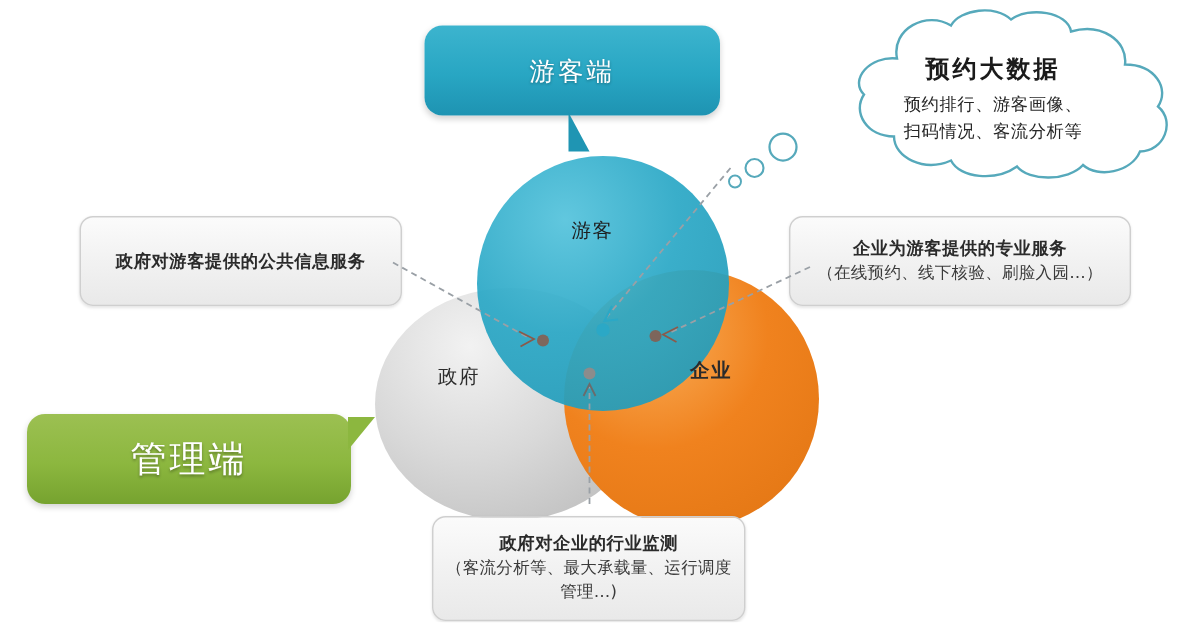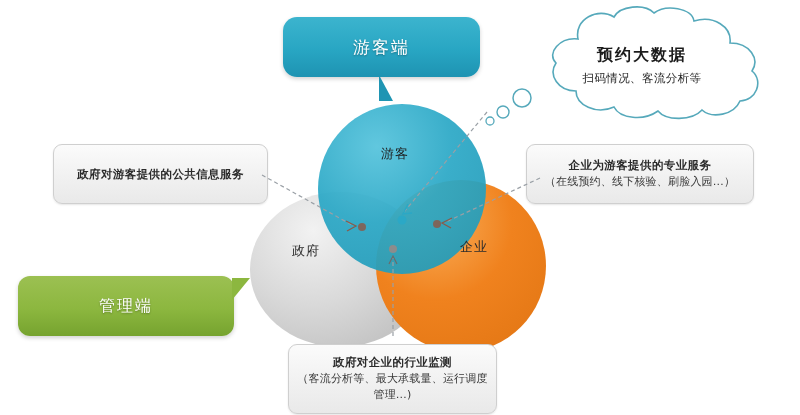--- a/index.html
+++ b/index.html
@@ -16,37 +16,37 @@
     background:radial-gradient(circle at 35% 25%,#f2f2f2 0%,#d9d9d9 45%,#b6b6b6 100%);
     z-index:2;}
   .c-ent{left:376px;top:180px;width:170px;height:172px;
     background:radial-gradient(circle at 35% 25%,#f9a council 0%,#f0821e 45%,#e07412 100%);
     background:radial-gradient(circle at 35% 25%,#f9ad58 0%,#f0821e 45%,#e07412 100%);
     z-index:3;}
   .circle-label{position:absolute;z-index:7;font-size:13px;color:#2b2b2b;
     letter-spacing:1px;white-space:nowrap;}
   .lbl-tourist{left:381px;top:145px;color:#1e1e1e;}
   .lbl-gov{left:292px;top:242px;}
-  .lbl-ent{left:460px;top:238px;}
+  .lbl-ent{left:460px;top:238px;font-weight:bold;}
 
   
   .callout{position:absolute;border-radius:12px;display:flex;align-items:center;
     justify-content:center;box-sizing:border-box;}
   .callout .ctext{color:#ffffff;font-size:17px;letter-spacing:2px;
     text-shadow:0 1px 2px rgba(0,0,0,.33);white-space:nowrap;}
   .co-tourist{left:283px;top:17px;width:197px;height:60px;
     background:linear-gradient(180deg,#3cb4ce 0%,#28a6c3 55%,#1e93b2 100%);
-    box-shadow:0 2px 4px rgba(0,0,0,.18);z-index:6;border-radius:14px;}
+    box-shadow:0 2px 4px rgba(0,0,0,.18);z-index:6;}
   .co-tourist .tail{position:absolute;left:96px;top:58px;width:0;height:0;
     border-left:14px solid #1f95b3;border-top:26px solid transparent;
     border-right:0 solid transparent;}
   .co-manage{left:18px;top:276px;width:216px;height:60px;
     background:linear-gradient(180deg,#9cc052 0%,#8cb73f 55%,#76a32f 100%);
     box-shadow:0 2px 4px rgba(0,0,0,.18);z-index:6;}
-  .co-manage .ctext{font-size:16px;}
+  .co-manage .ctext{font-size:24px;}
   .co-manage .tail{position:absolute;left:214px;top:2px;width:0;height:0;
     border-left:18px solid #8cb73f;border-bottom:22px solid transparent;
     border-top:0 solid transparent;}
   .co-ent{left:541px;top:271px;width:241px;height:65px;
     background:linear-gradient(180deg,#f4a049 0%,#ef8420 55%,#e0750e 100%);
     box-shadow:0 2px 4px rgba(0,0,0,.18);z-index:6;}
   .co-ent .ctext{font-size:25px;letter-spacing:3px;}
   .co-ent .tail{position:absolute;left:-24px;top:-14px;width:0;height:0;
     border-right:32px solid #ef8420;border-bottom:30px solid transparent;
     border-top:0 solid transparent;}
@@ -59,21 +59,21 @@
     padding:5px 7px;text-align:center;margin-top:10px;}
   .ib-title{font-size:11.5px;font-weight:bold;color:#2b2b2b;letter-spacing:.4px;
     line-height:1.45;white-space:nowrap;}
   .ib-sub{font-size:11px;color:#3a3a3a;letter-spacing:.2px;line-height:1.5;}
   .ib-left{left:53px;top:134px;width:215px;height:60px;}
   .ib-right{left:526px;top:134px;width:228px;height:60px;}
   .ib-bottom{left:288px;top:334px;width:209px;height:70px;}
   .ib-bottom .ib-sub{white-space:normal;}
 
   
-  .cloud-wrap{position:absolute;left:516px;top:5px;width:252px;height:118px;z-index:5;}
+  .cloud-wrap{position:absolute;left:536px;top:5px;width:252px;height:118px;z-index:5;}
   .cloud-txt{position:absolute;left:0;top:0;width:252px;height:118px;
     display:flex;flex-direction:column;align-items:center;justify-content:center;
     padding-top:4px;box-sizing:border-box;}
   .cloud-title{font-size:16px;font-weight:bold;color:#1b1b1b;letter-spacing:2px;
     margin-bottom:4px;white-space:nowrap;}
   .cloud-line{font-size:11.5px;color:#262626;letter-spacing:.4px;line-height:1.55;
     white-space:nowrap;}
   svg{display:block;}
   .dashlayer{position:absolute;left:0;top:0;z-index:9;}
 </style>
@@ -140,20 +140,21 @@
     <svg width="252" height="118" viewBox="0 0 252 118">
       <path d="M62 34 C58 14 82 2 98 12 C104 1 128 -2 138 8
                C150 -1 176 3 178 16 C198 10 216 22 214 38
                C234 38 244 54 236 66 C248 76 240 96 224 96
                C218 110 196 114 186 105 C176 116 150 116 142 106
                C128 116 104 114 98 102 C80 110 60 100 60 86
                C42 86 32 70 40 58 C30 48 44 32 62 34 Z" fill="#ffffff" stroke="#56a9bb" stroke-width="1.6"></path>
     </svg>
     <div class="cloud-txt">
       <div class="cloud-title">预约大数据</div>
+      <div class="cloud-line">预约排行、游客画像、</div>
       <div class="cloud-line">扫码情况、客流分析等</div>
     </div>
   </div>
 
   <svg style="position:absolute;left:470px;top:86px;z-index:5;" width="70" height="48">
     <circle cx="52" cy="12" r="9" fill="#ffffff" stroke="#56a9bb" stroke-width="1.5"></circle>
     <circle cx="33" cy="26" r="6" fill="#ffffff" stroke="#56a9bb" stroke-width="1.4"></circle>
     <circle cx="20" cy="35" r="4" fill="#ffffff" stroke="#56a9bb" stroke-width="1.3"></circle>
   </svg>
 

